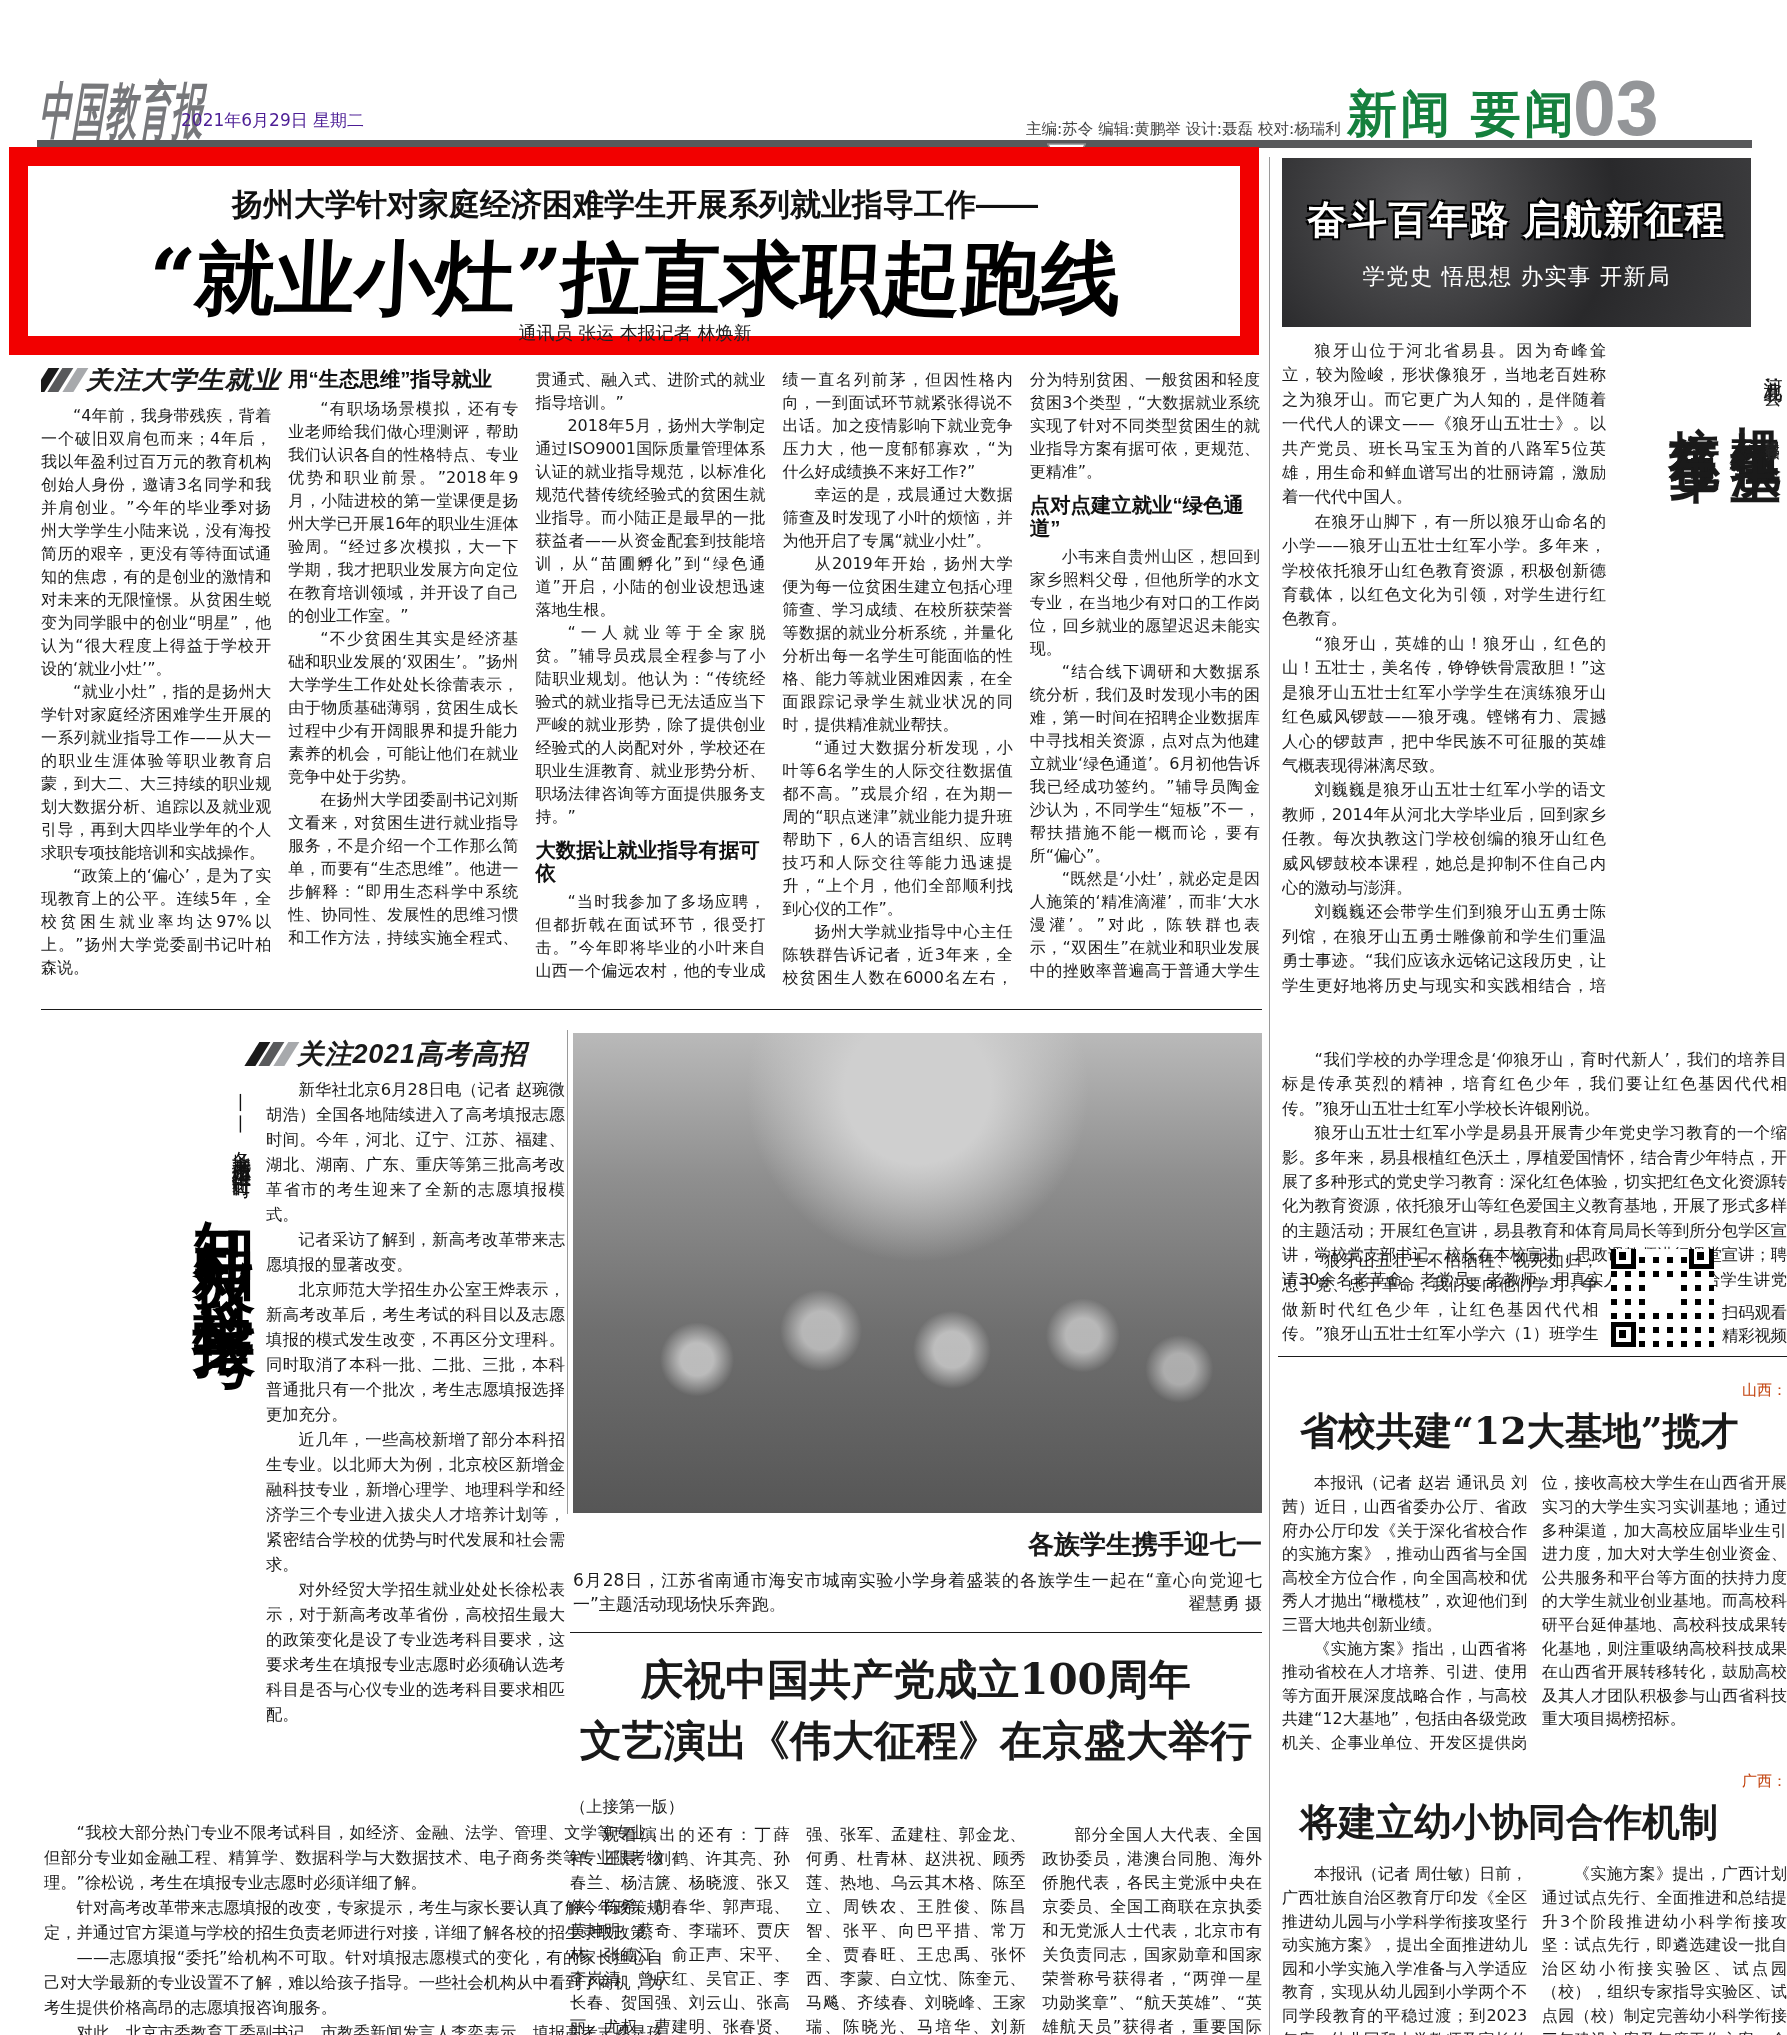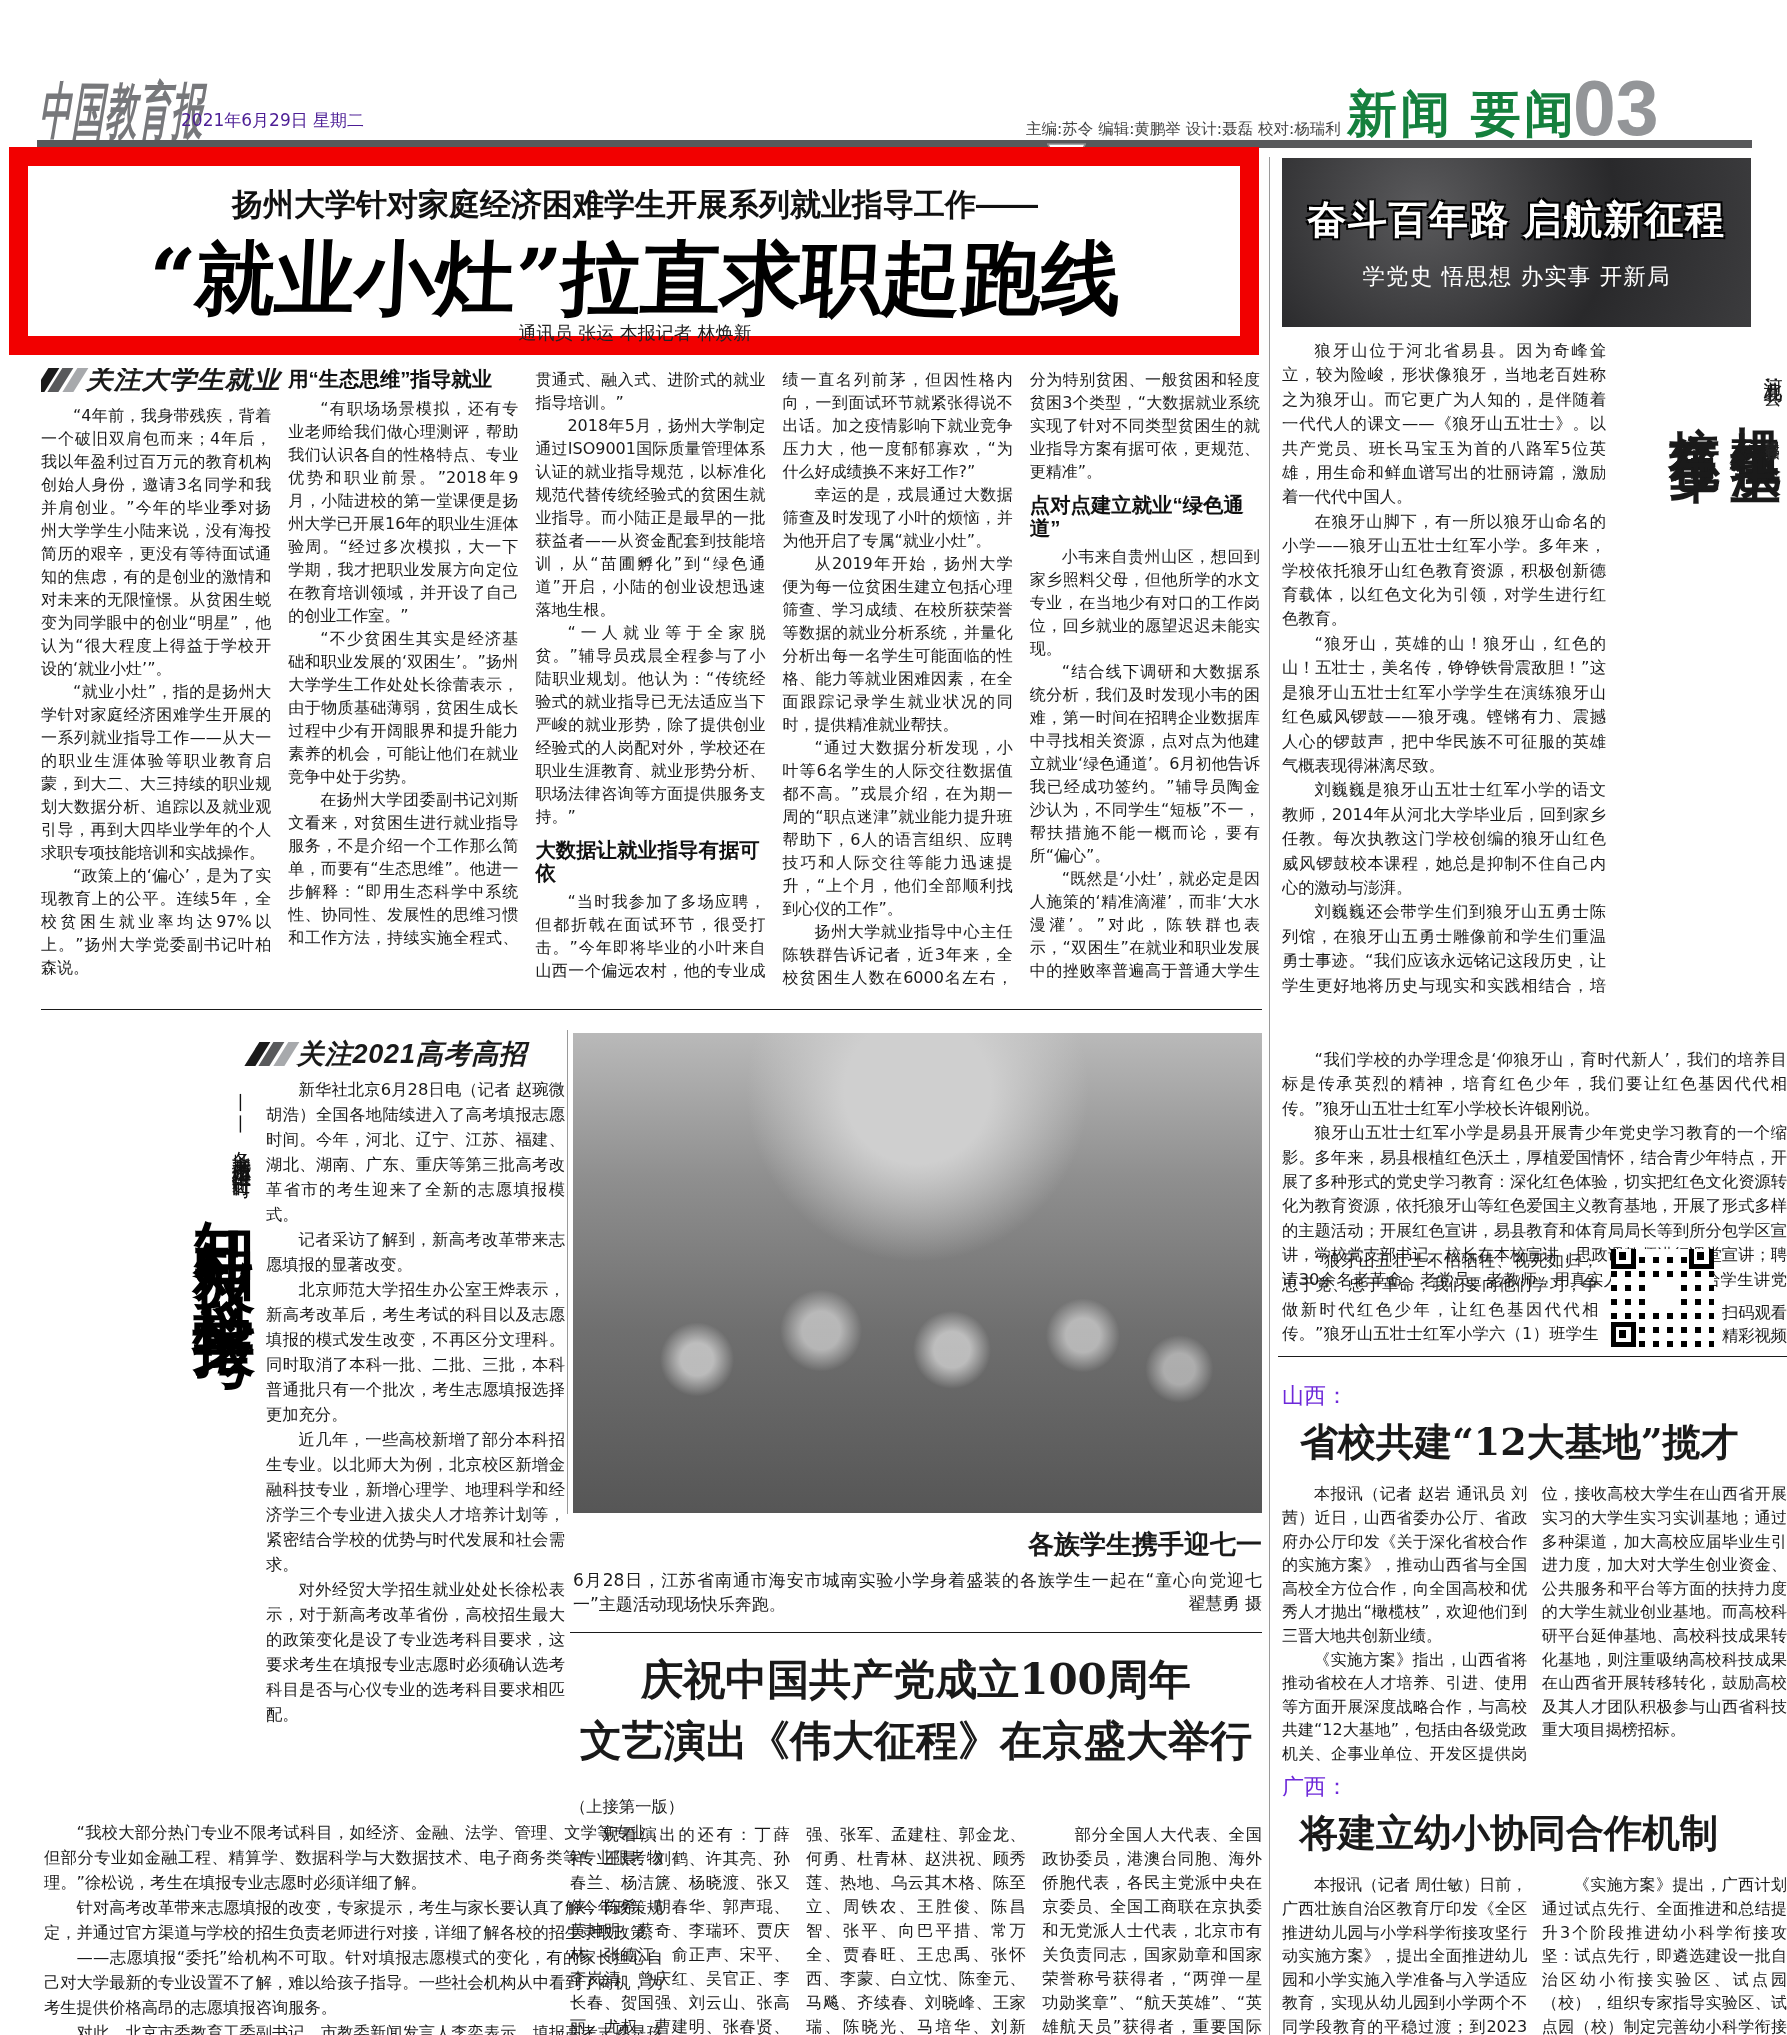--- a/index.html
+++ b/index.html
@@ -108,21 +108,21 @@
       repeating-linear-gradient(90deg,#000 0 6.5px,#fff 6.5px 14px);
     background-blend-mode:screen;}
   .qr:before{content:"";position:absolute;left:50%;top:50%;width:34px;height:34px;transform:translate(-50%,-50%);
     background:#fff;border-radius:3.3px;}
   .qr .f{position:absolute;width:25px;height:25px;border:5.7px solid #000;background:#fff;box-sizing:border-box;}
   .qr .f i{position:absolute;left:3.3px;top:3.3px;width:7.3px;height:7.3px;background:#000;display:block;}
   .qr .f1{left:0;top:0;} .qr .f2{right:0;top:0;} .qr .f3{left:0;bottom:0;}
   .qr-label{font-size:16.3px;line-height:23px;white-space:nowrap;}
 
   .sb-rule1{left:1278px;top:1356px;width:509px;}
-  .kicker-sm{font-size:22px;color:#6d28d9;}
+  .kicker-sm{font-size:15px;color:#c2410c;text-align:right;}
   .sb-headline{font-family:"DejaVu Serif","Liberation Serif",serif;font-size:38px;font-weight:bold;
     margin:5.7px 0 14.7px 18px;white-space:nowrap;}
   .sx-block{left:1282px;top:1381px;width:505px;}
   .sx-body{column-count:2;column-gap:14.7px;height:293px;font-size:16px;line-height:23.6px;overflow:hidden;}
   .gx-block{left:1282px;top:1772px;width:505px;}
   .gx-body{column-count:2;column-gap:14.7px;height:326px;font-size:16px;line-height:23.6px;overflow:hidden;}
 
   .gk-photo-vline{left:567px;top:1030px;height:484px;}
 </style>
 </head>

